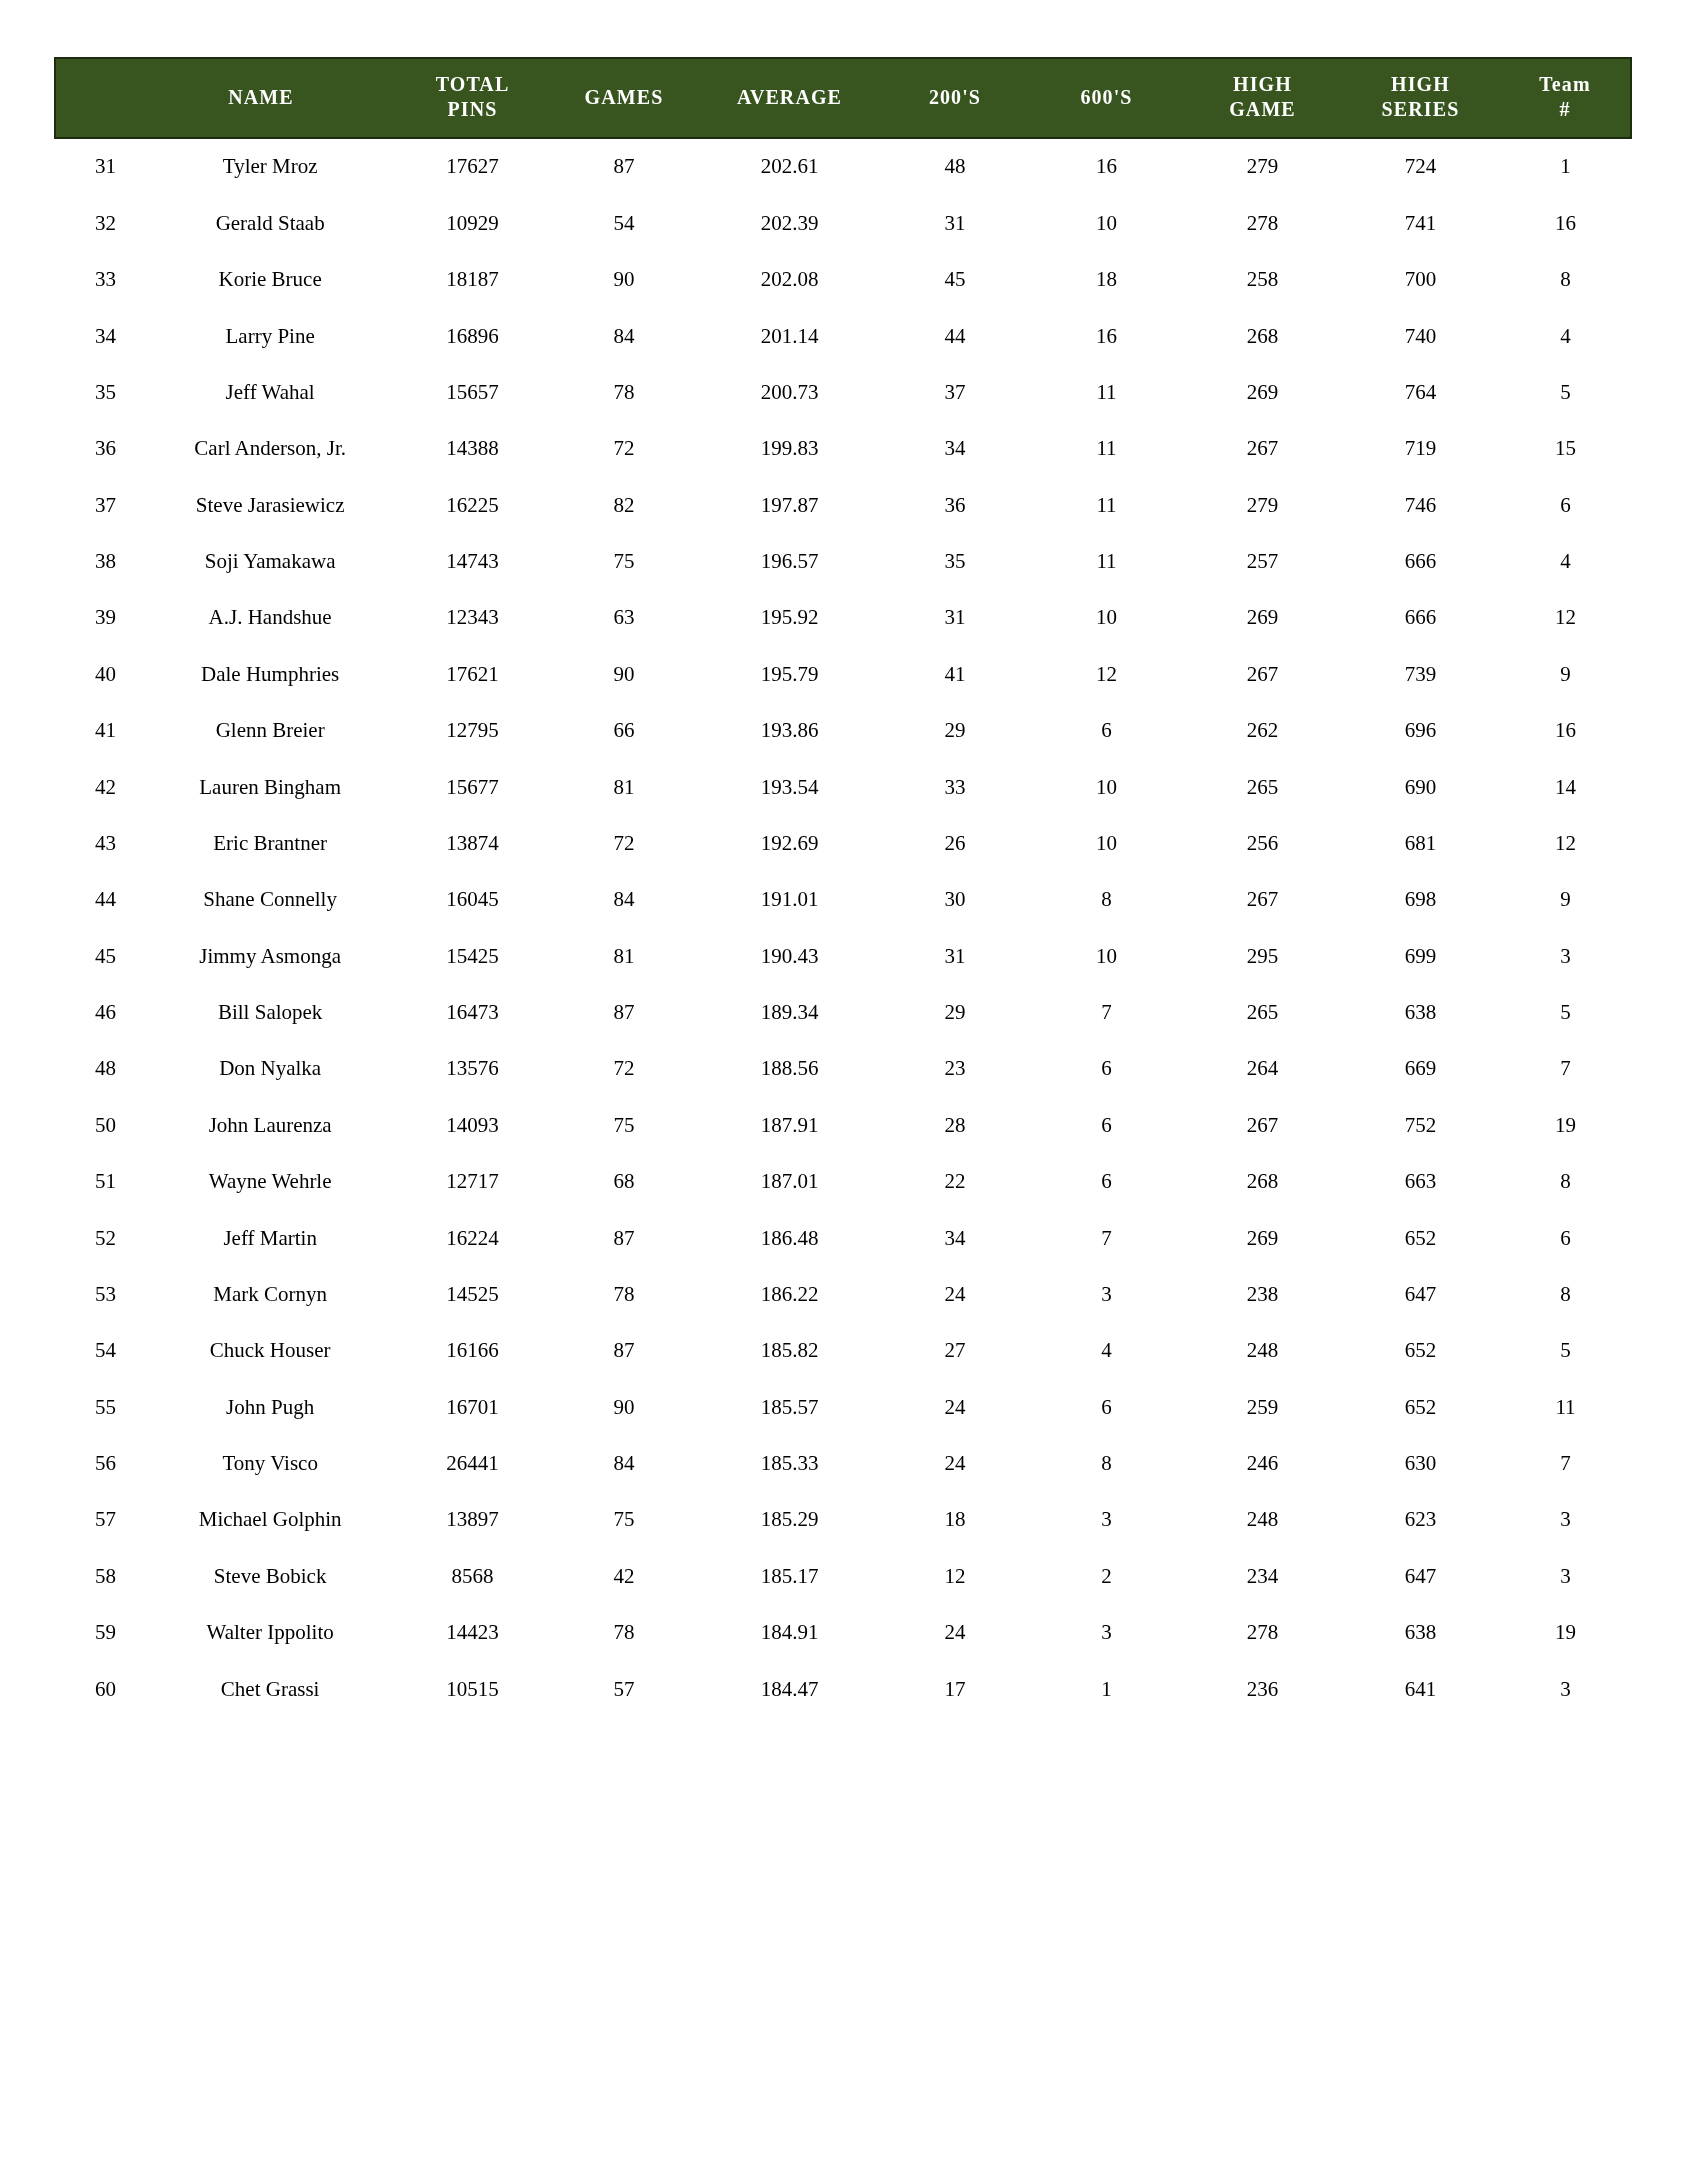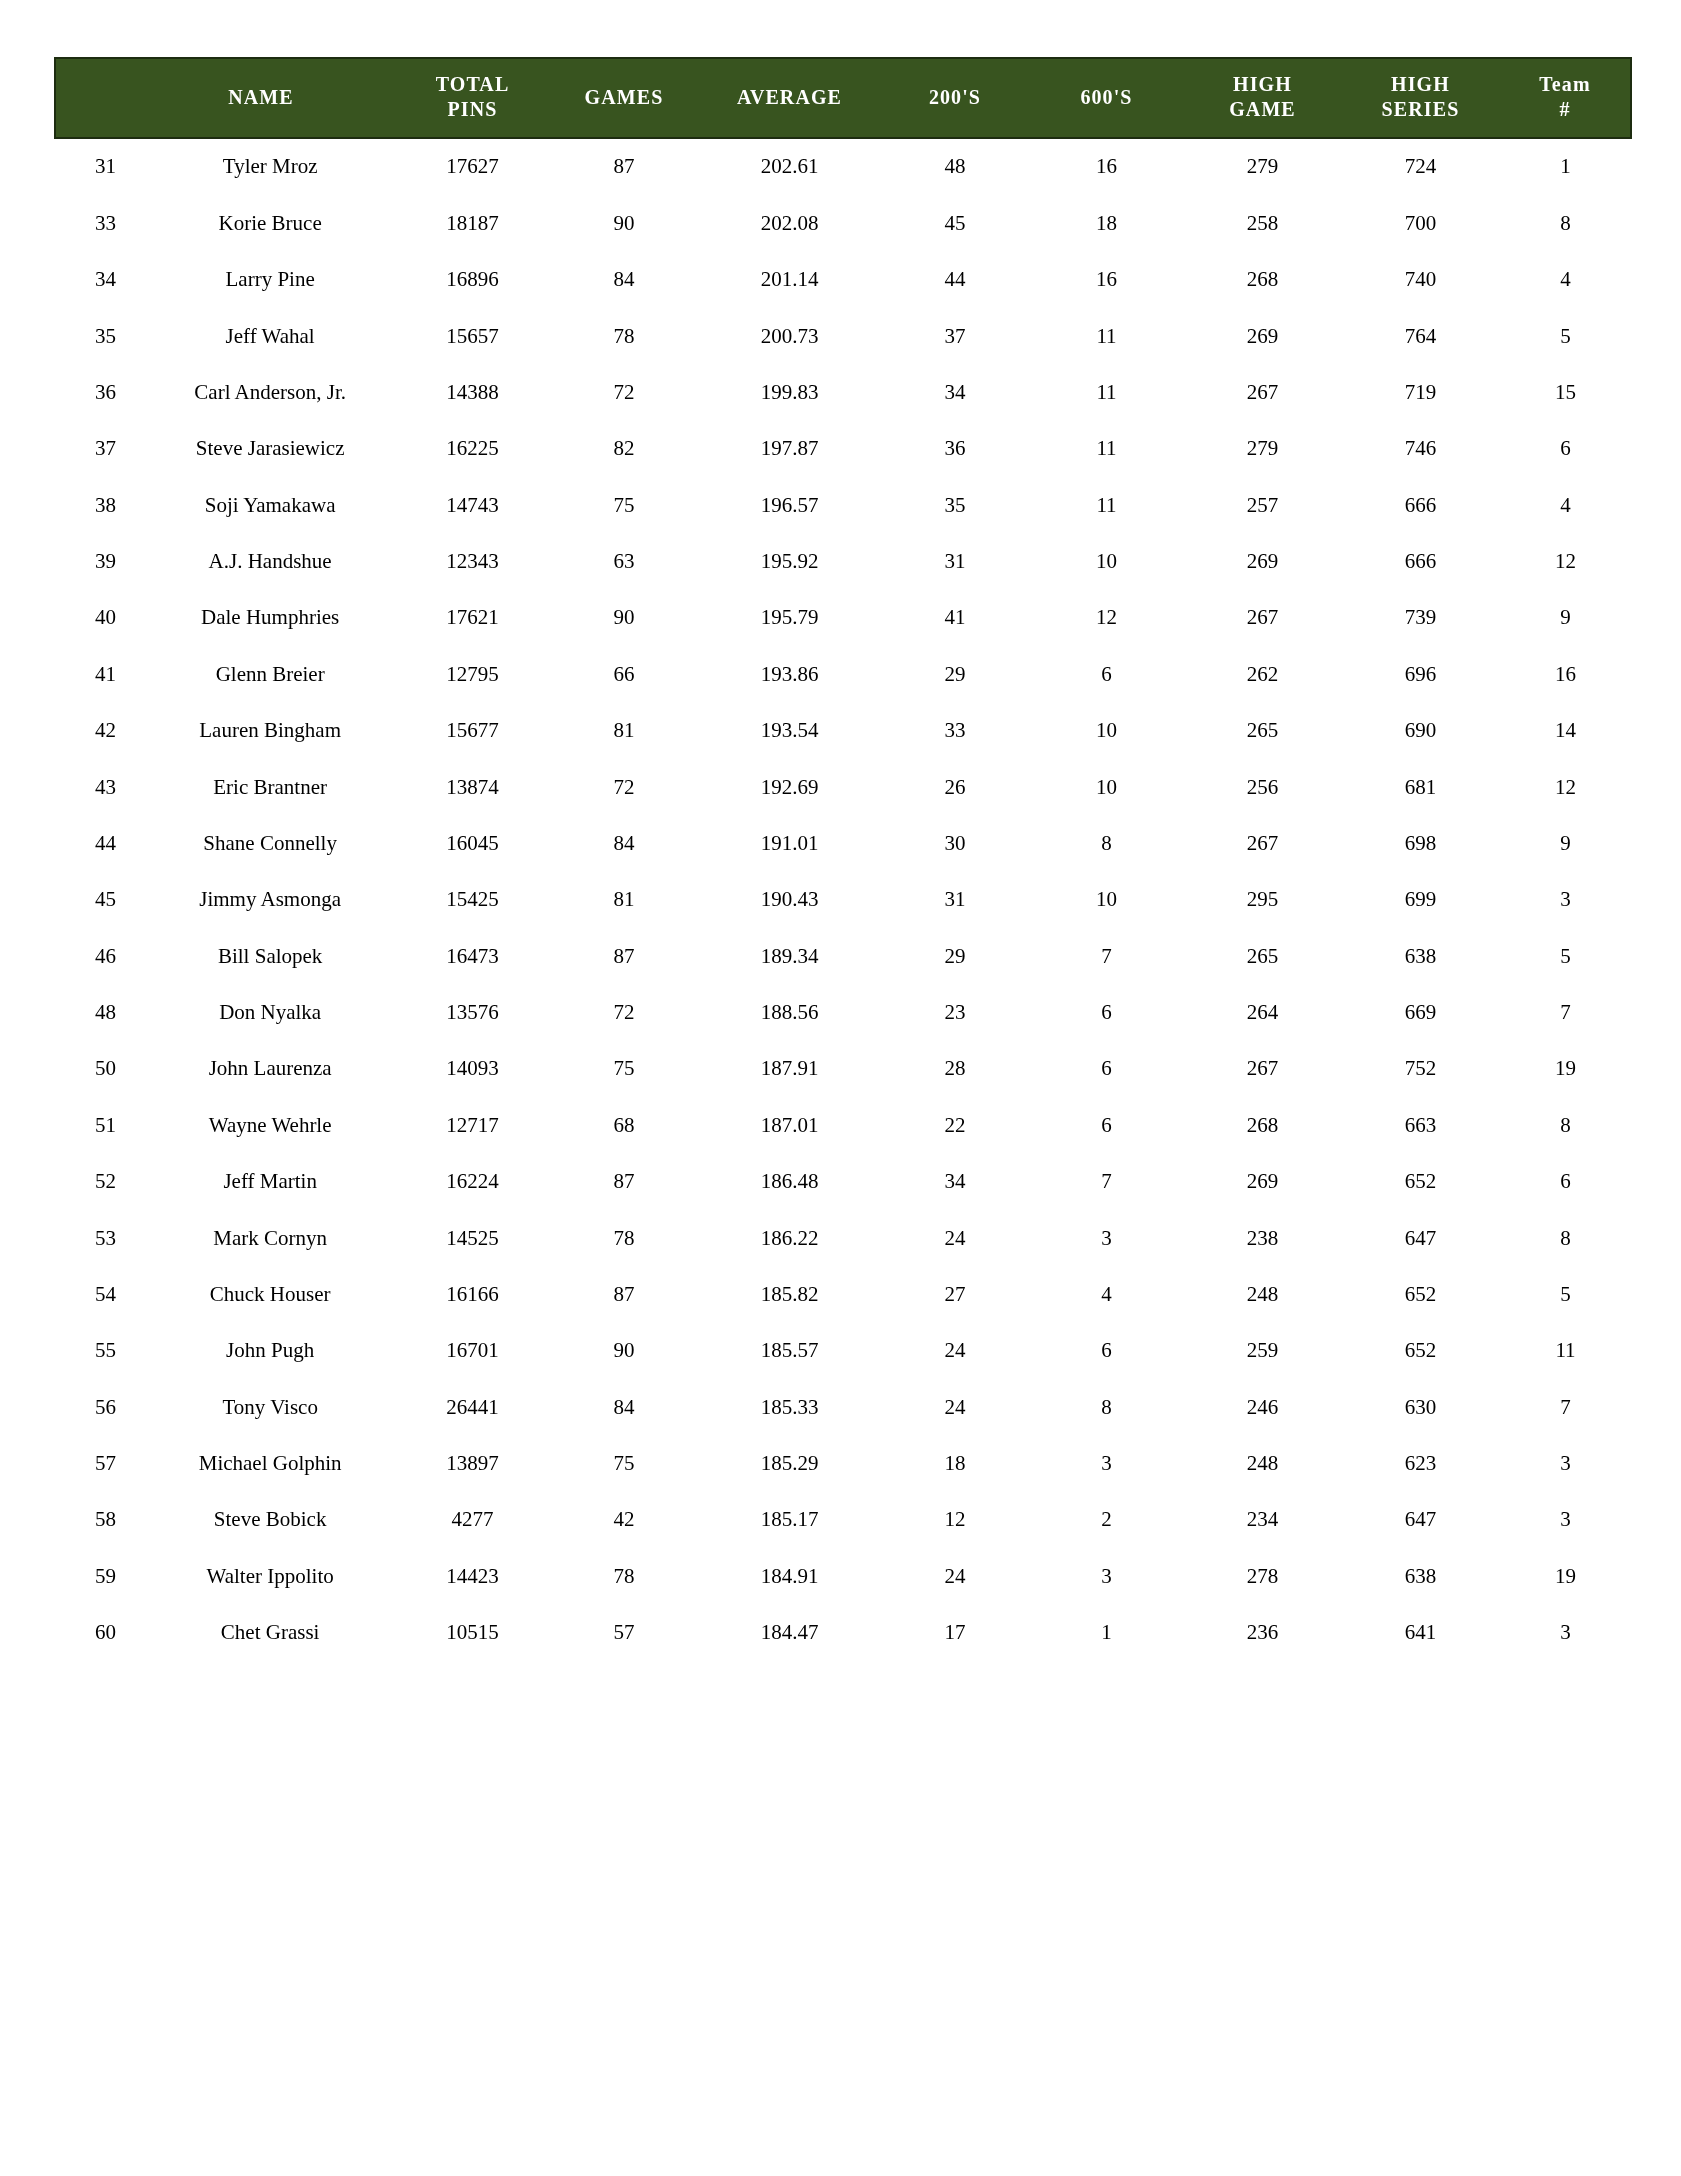--- a/index.html
+++ b/index.html
@@ -125,20 +125,32 @@
           <td>17627</td>
           <td>87</td>
           <td>202.61</td>
           <td>48</td>
           <td>16</td>
           <td>279</td>
           <td>724</td>
           <td>1</td>
         </tr>
         <tr>
+          <td class="rank">32</td>
+          <td class="name">Gerald Staab</td>
+          <td>10929</td>
+          <td>54</td>
+          <td>202.39</td>
+          <td>31</td>
+          <td>10</td>
+          <td>278</td>
+          <td>741</td>
+          <td>16</td>
+        </tr>
+        <tr>
           <td class="rank">33</td>
           <td class="name">Korie Bruce</td>
           <td>18187</td>
           <td>90</td>
           <td>202.08</td>
           <td>45</td>
           <td>18</td>
           <td>258</td>
           <td>700</td>
           <td>8</td>
@@ -403,21 +415,21 @@
           <td>185.29</td>
           <td>18</td>
           <td>3</td>
           <td>248</td>
           <td>623</td>
           <td>3</td>
         </tr>
         <tr>
           <td class="rank">58</td>
           <td class="name">Steve Bobick</td>
-          <td>4277</td>
+          <td>8568</td>
           <td>42</td>
           <td>185.17</td>
           <td>12</td>
           <td>2</td>
           <td>234</td>
           <td>647</td>
           <td>3</td>
         </tr>
         <tr>
           <td class="rank">59</td>

